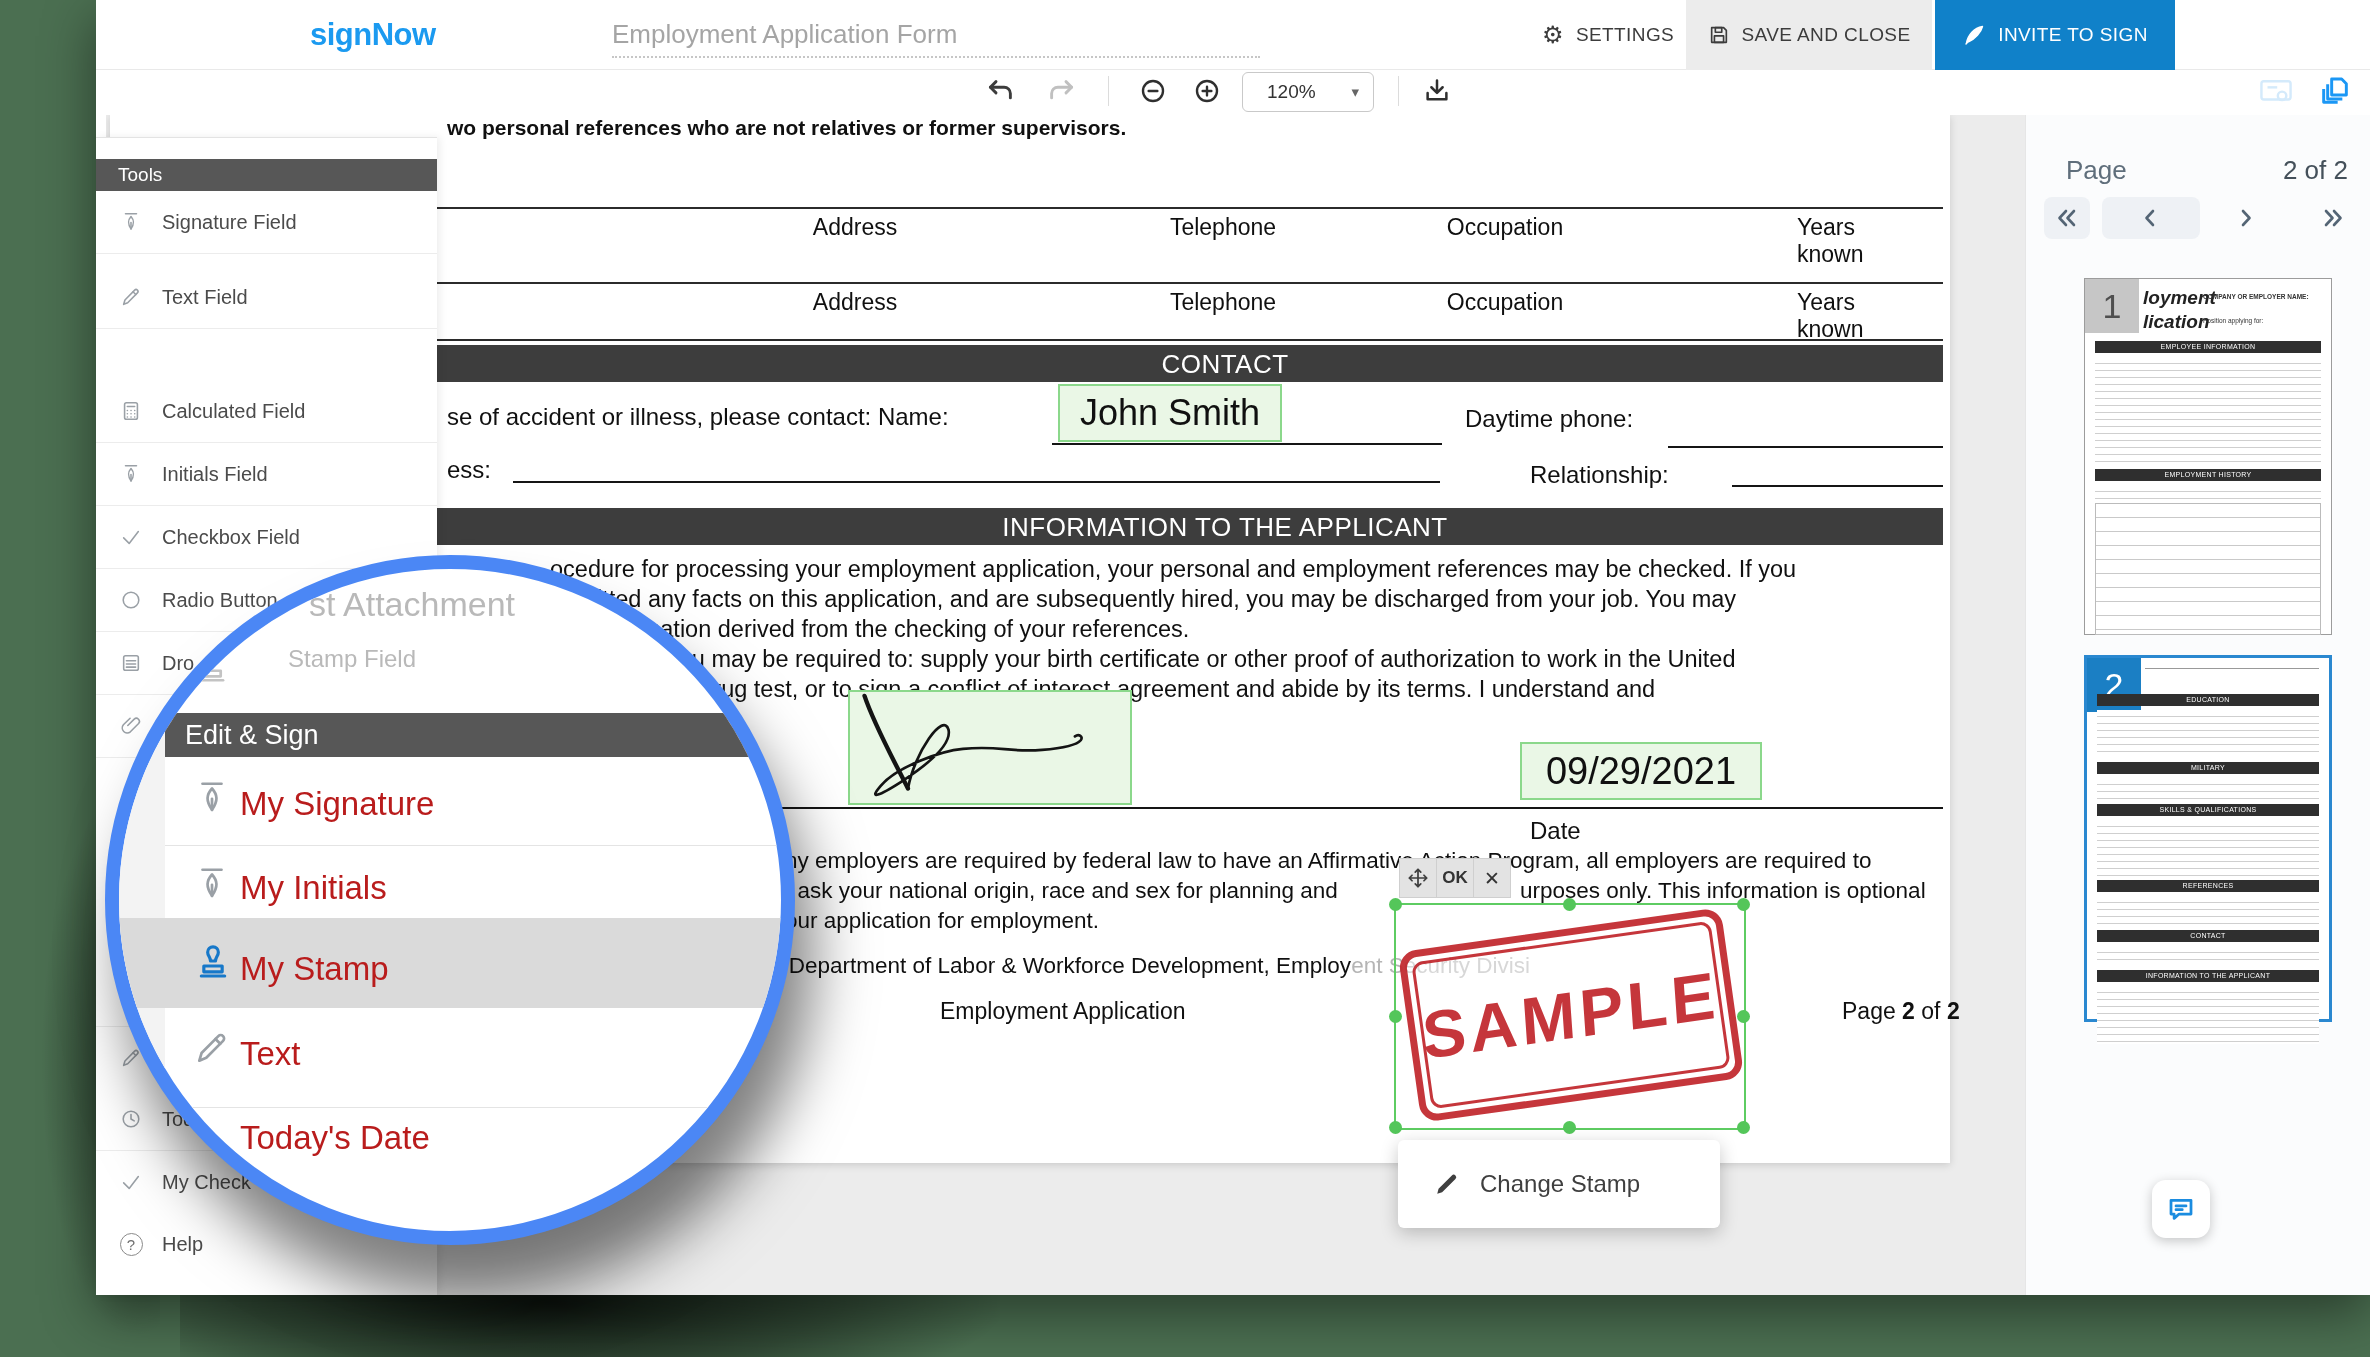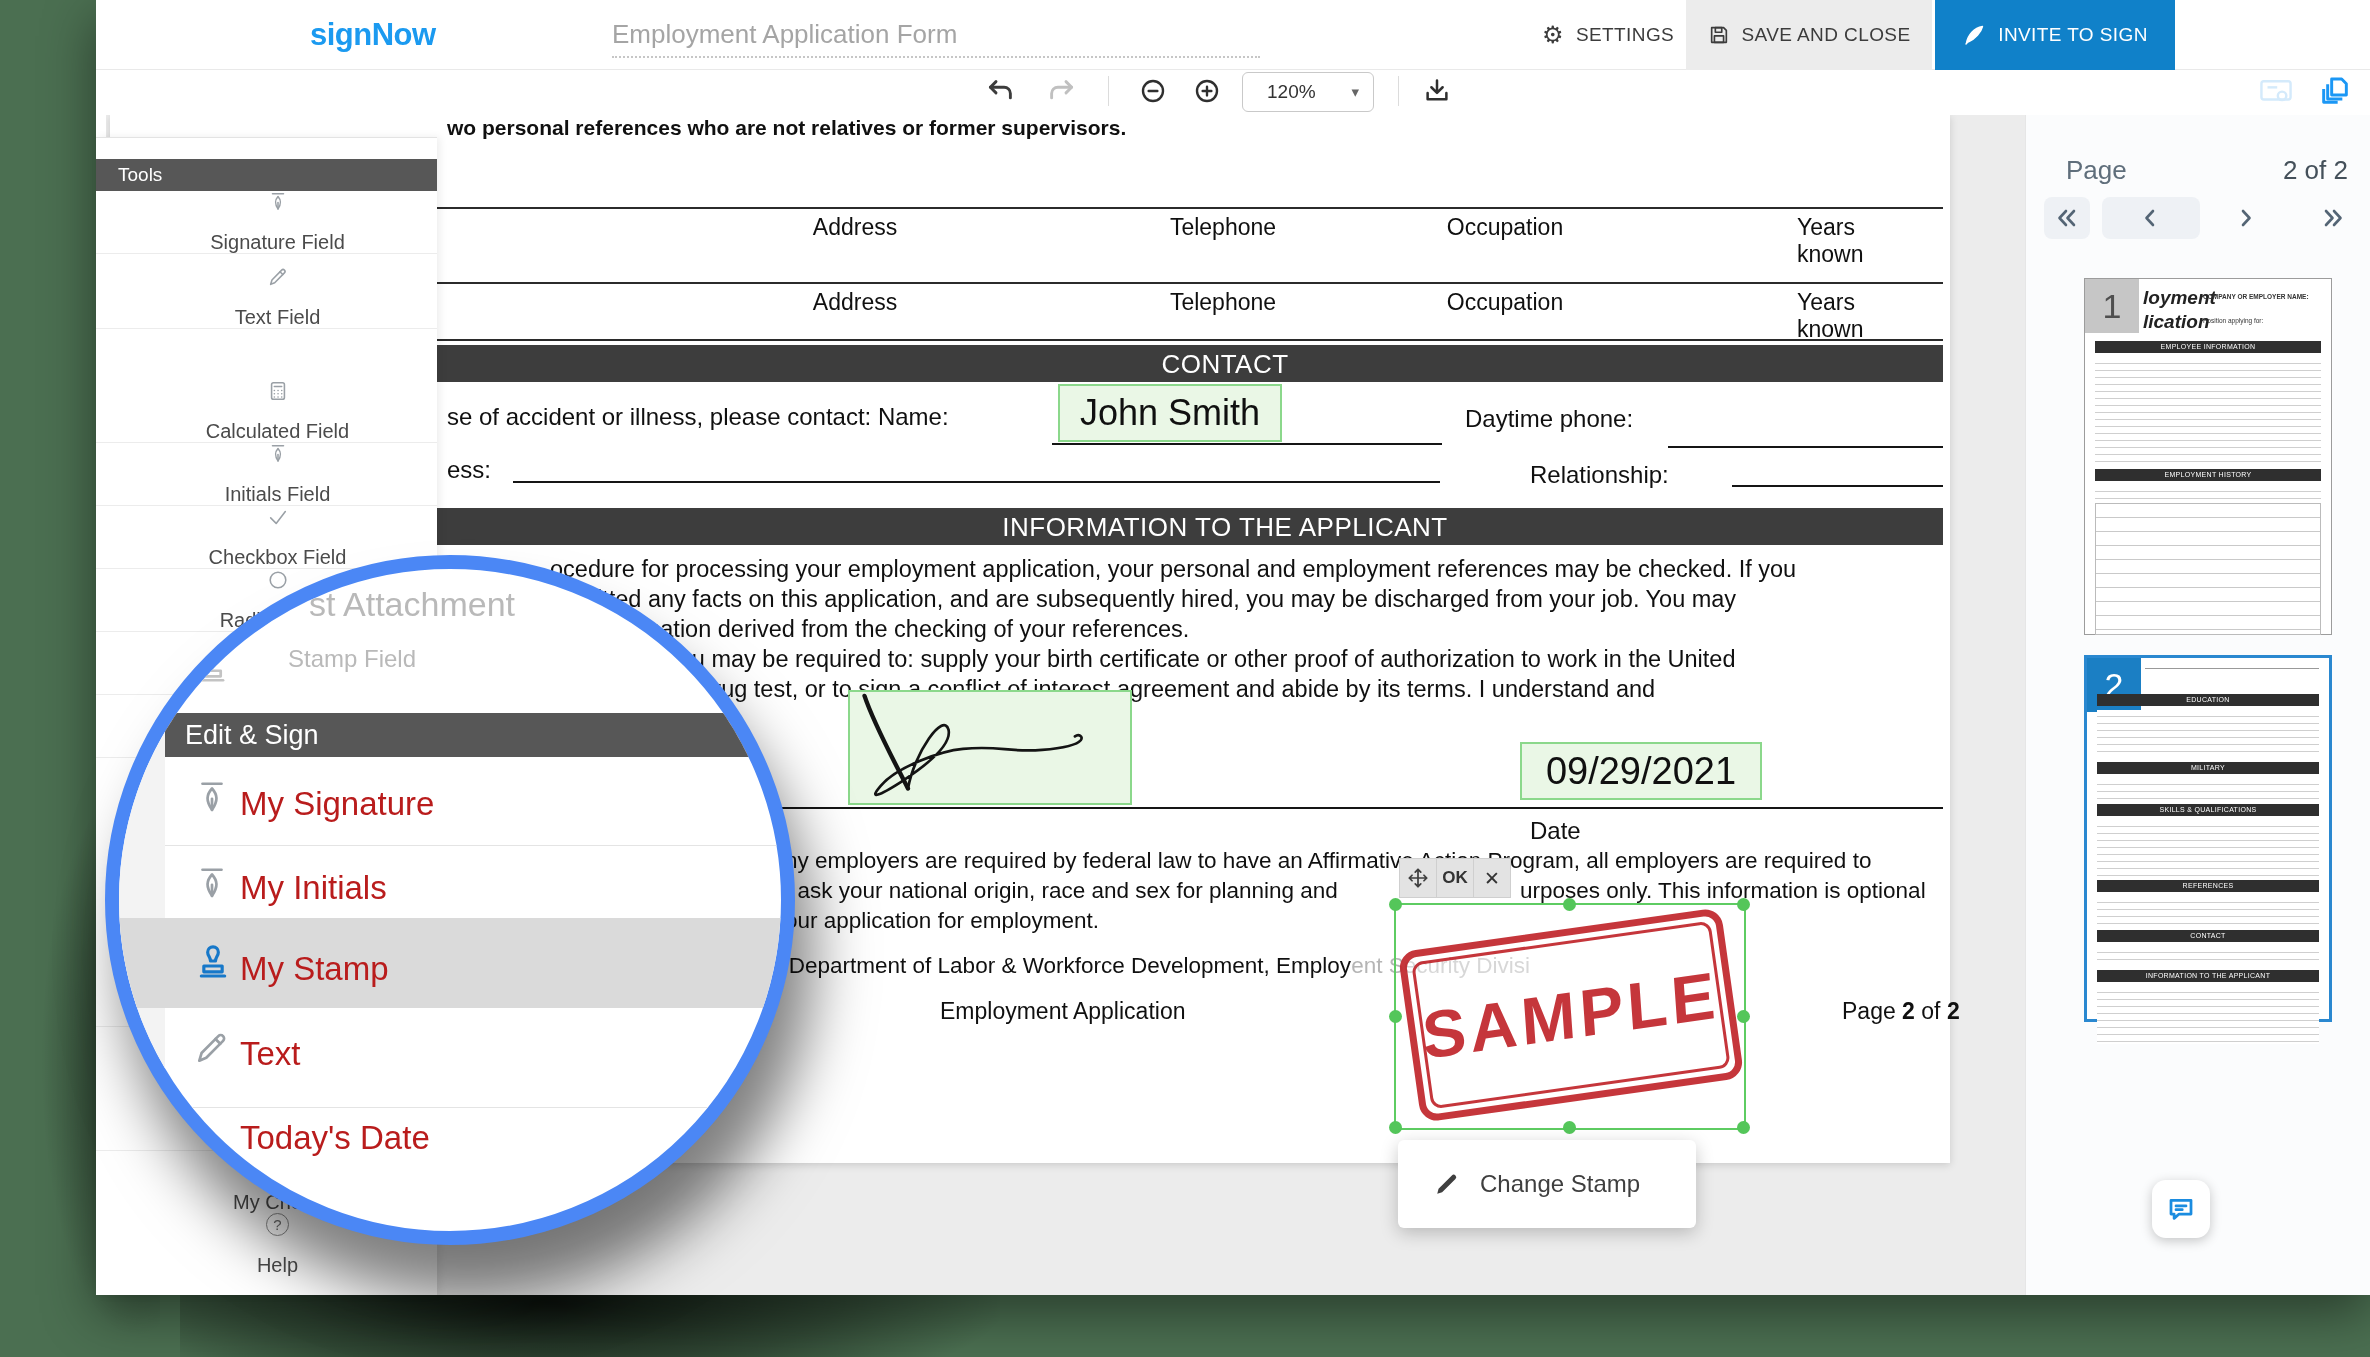--- a/index.html
+++ b/index.html
@@ -48,31 +48,31 @@
   .sel { position:absolute; left:1284px; top:788px; width:352px; height:227px; border:2px solid #5ecc62; }
   .handle { position:absolute; width:13px; height:13px; border-radius:50%; background:#54c65a; transform:translate(-7px,-7px); }
   .stamp { position:absolute; left:12px; top:24px; width:326px; height:172px; transform:rotate(-8deg);
     border:7px solid #c1272d; border-radius:18px; background:rgba(255,255,255,.5);
     display:flex; align-items:center; justify-content:center; opacity:.93; }
   .stamp:after { content:""; position:absolute; inset:5px; border:3px solid #c1272d; border-radius:11px; }
   .stamp-word { font-size:66px; font-weight:bold; color:#c1272d; letter-spacing:4px; transform:skewX(-4deg); }
   .mini-tb { position:absolute; left:1290px; top:743px; display:flex; z-index:5; }
   .mini-btn { width:38px; height:40px; background:#e3e3e3; border:1px solid #cfcfcf; margin-left:-1px;
     display:flex; align-items:center; justify-content:center; font-size:17px; font-weight:bold; color:#333; cursor:pointer; }
-  .popup { position:absolute; left:1288px; top:1025px; width:298px; height:88px; background:#fff; border-radius:6px;
+  .popup { position:absolute; left:1288px; top:1025px; width:322px; height:88px; background:#fff; border-radius:6px;
     box-shadow:0 5px 18px rgba(0,0,0,.22); display:flex; align-items:center; gap:20px; padding-left:36px; z-index:6; cursor:pointer; }
   .popup span { font-size:24px; color:#3f3f3f; }
 
   
   .sidebar { position:absolute; left:0; top:137px; width:341px; height:1158px; background:#fff;
     border-top:1px solid #e3e3e3; box-shadow:3px 0 8px rgba(0,0,0,.07); z-index:10; }
   .tools-hdr { position:absolute; left:0; top:21px; width:100%; height:32px; background:#575757; color:#fff;
     font-size:19px; line-height:32px; padding-left:22px; }
   .srow { position:absolute; left:0; width:100%; height:63px; display:flex; align-items:center; gap:18px;
-    padding-left:22px; border-bottom:1px solid #ececec; cursor:pointer; background:#fff;flex-direction:column; }
+    padding-left:22px; border-bottom:1px solid #ececec; cursor:pointer; background:#fff; }
   .srow .lbl { font-size:20px; color:#4b4b4b; white-space:nowrap; }
   .icn { width:26px; display:flex; justify-content:center; flex:none; }
   .icn svg { stroke:#9aa0a6; fill:none; stroke-width:1.7; stroke-linecap:round; stroke-linejoin:round; }
 
   
   .mag { position:absolute; left:9px; top:555px; width:690px; height:690px; border-radius:50%;
     border:14px solid #4b87f5; background:#fff; overflow:hidden; z-index:50;
     box-shadow:18px 55px 60px rgba(0,0,0,.5); }
   .mag-item { position:absolute; font-size:33px; color:#b91c1c; white-space:nowrap; cursor:pointer; }
   .mag .gray { color:#b9b9b9; }

